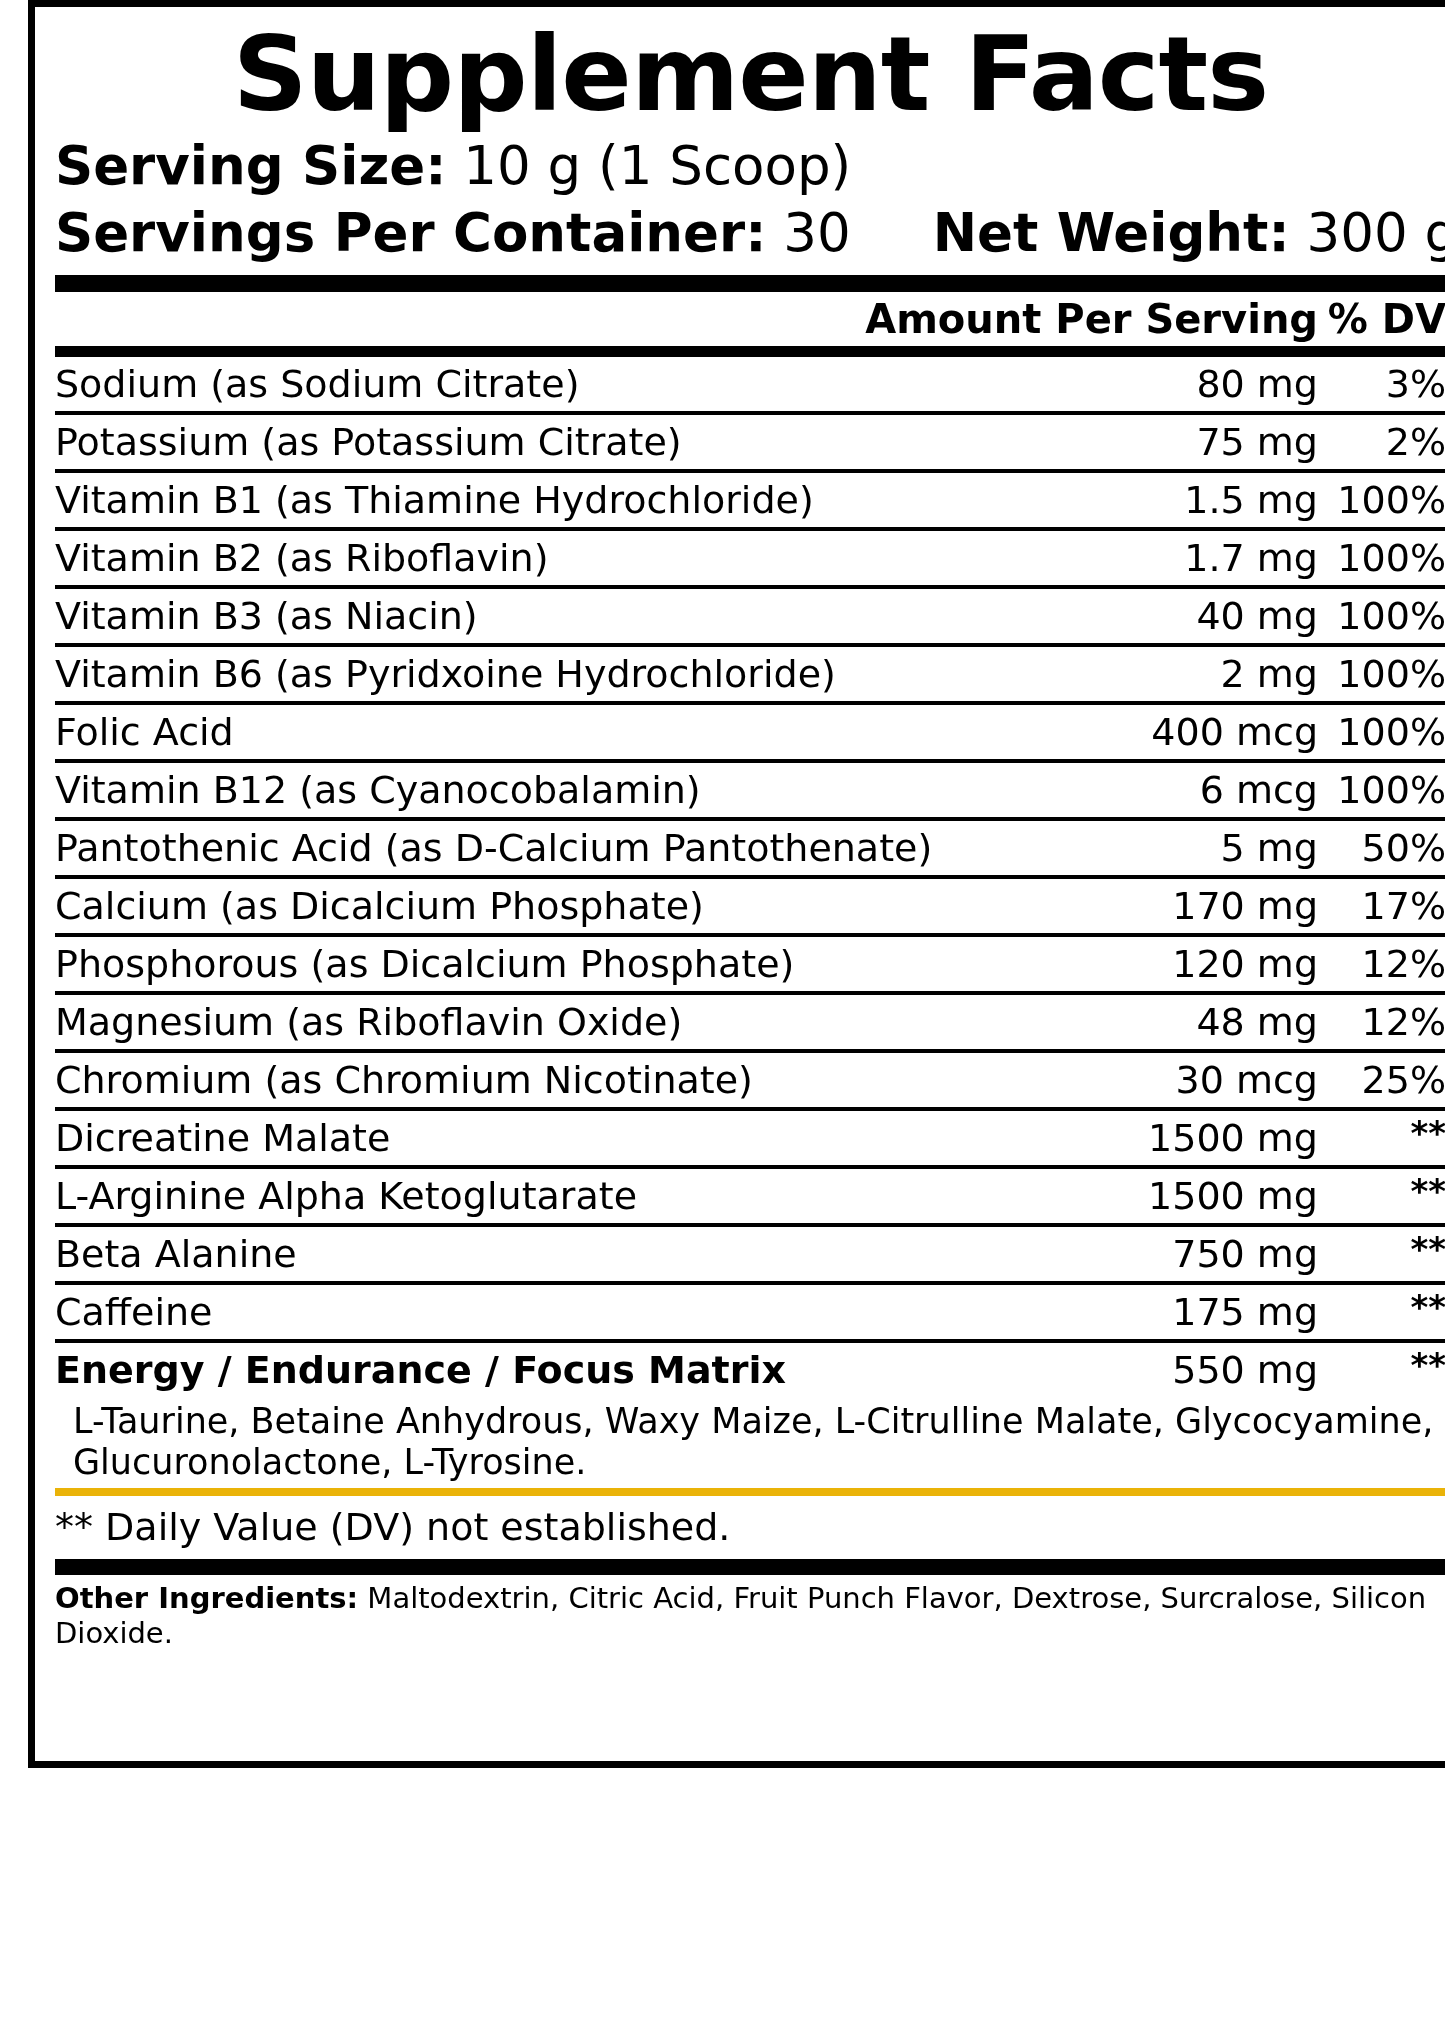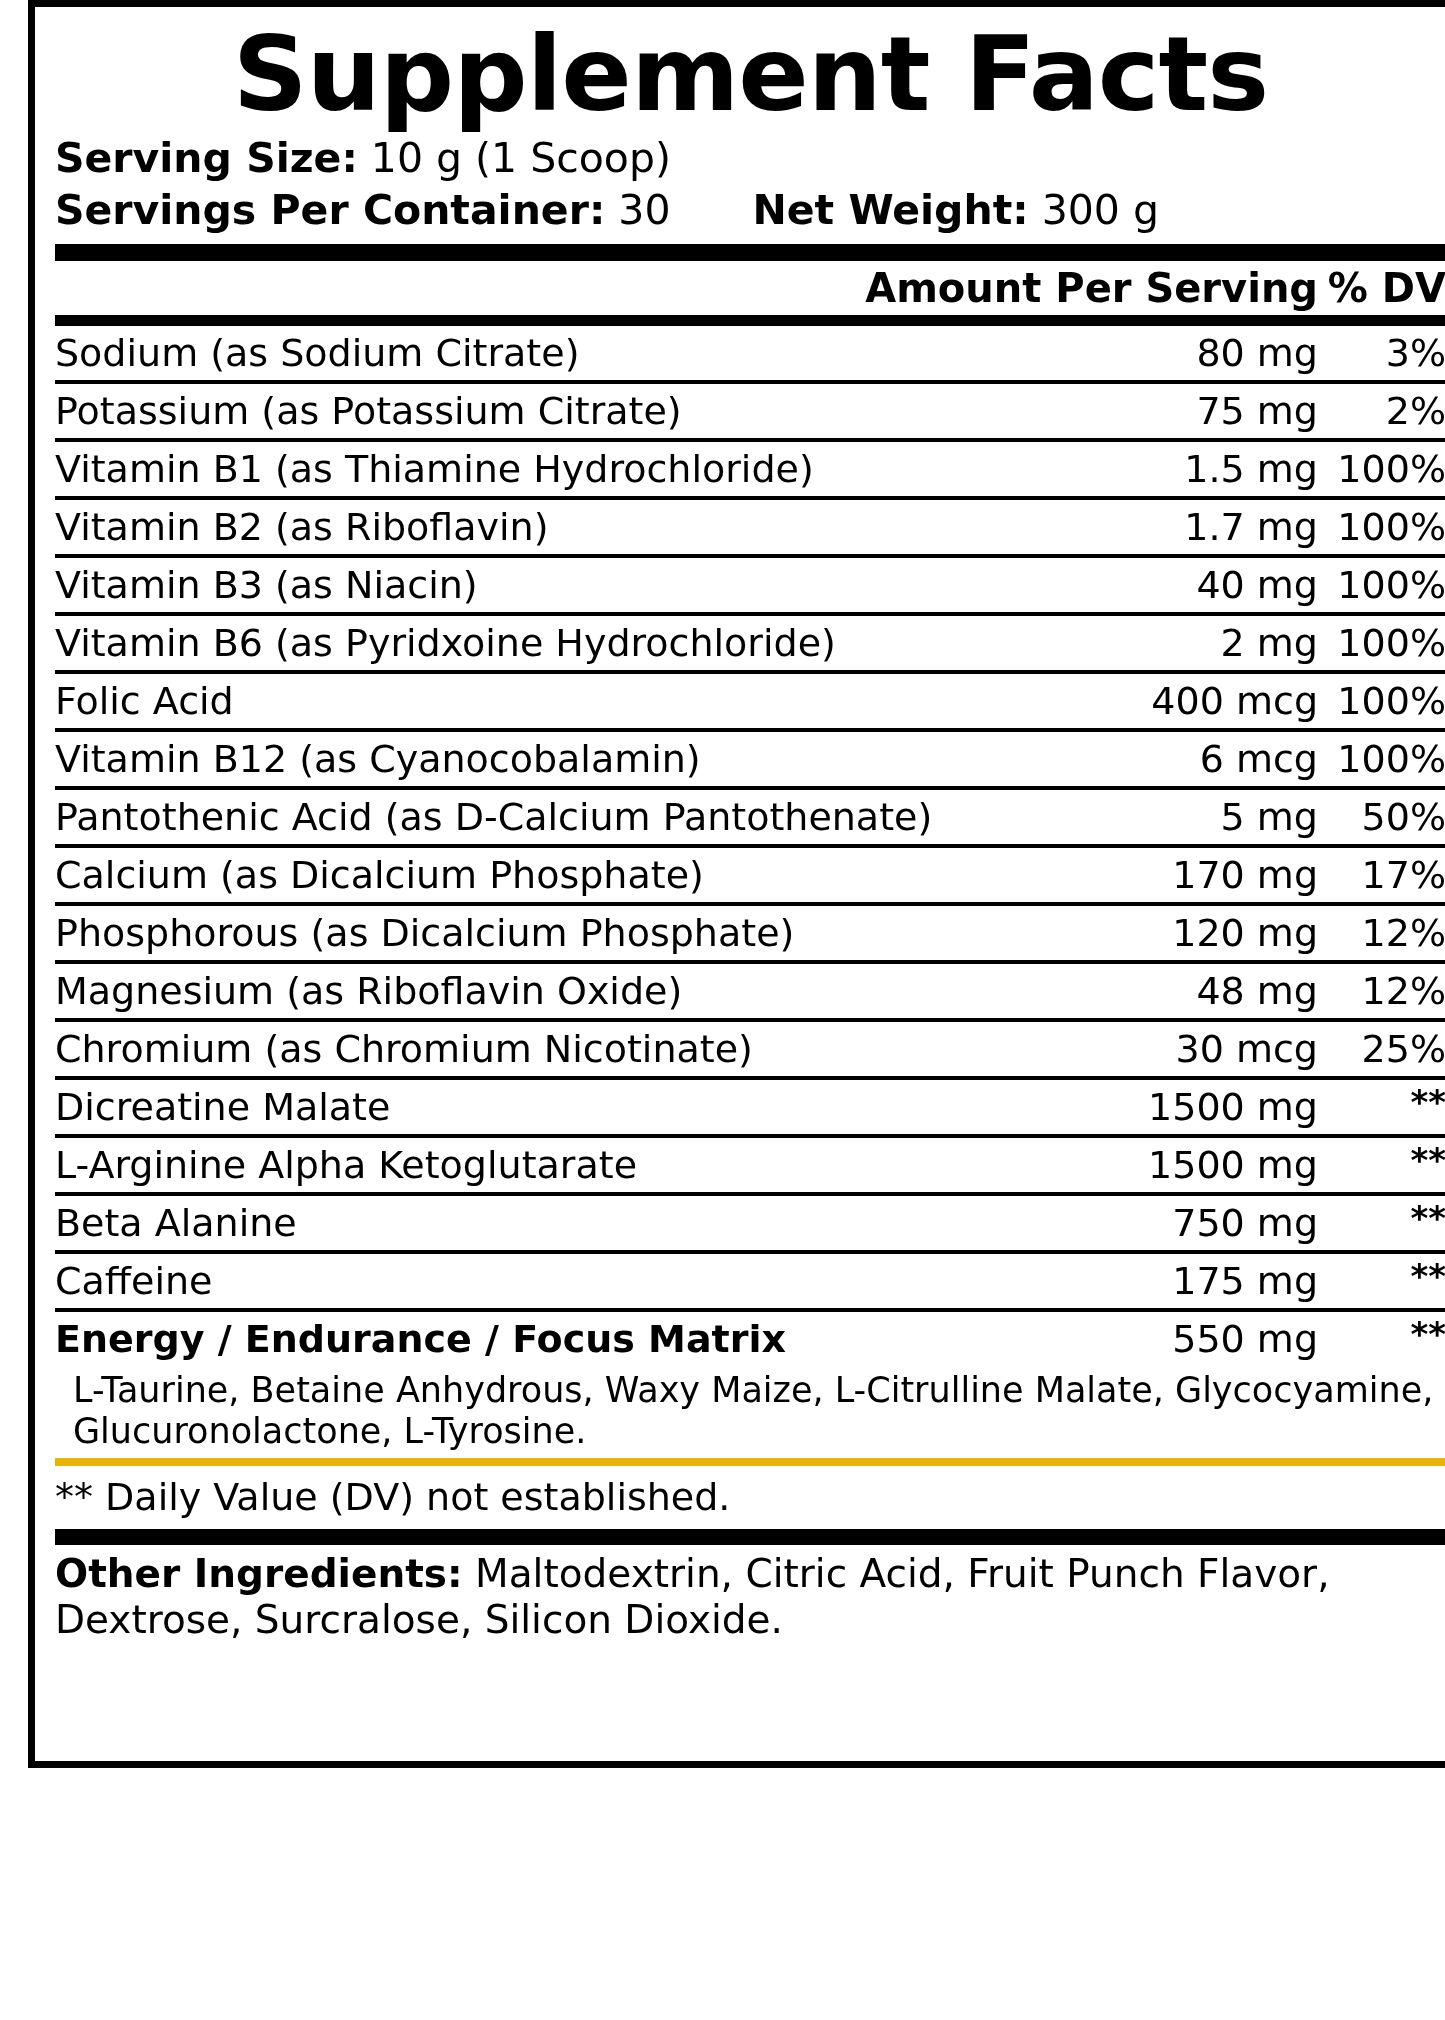--- a/index.html
+++ b/index.html
@@ -25,21 +25,21 @@
     font-family: "DejaVu Sans", sans-serif;
     font-weight: bold;
     font-size: 104px;
     line-height: 1.02;
     letter-spacing: -1px;
     text-align: center;
     margin: 2px 0 6px 0;
     white-space: nowrap;
   }
   .serving-line {
-    font-size: 41px;
+    font-size: 53px;
     line-height: 1.26;
     white-space: nowrap;
   }
   .serving-line .label {
     font-weight: bold;
   }
   .serving-row2 {
     display: flex;
     align-items: baseline;
   }
@@ -127,21 +127,21 @@
   .dv-note {
     font-size: 38px;
     padding: 9px 0 10px 0;
   }
   .rule-thick-2 {
     height: 16px;
     background: #000000;
     margin: 0 0 6px 0;
   }
   .other {
-    font-size: 39px;
+    font-size: 29px;
     line-height: 1.18;
   }
   .other b {
     font-weight: bold;
   }
 </style>
 </head>
 <body>
 
 <div id="panel">

